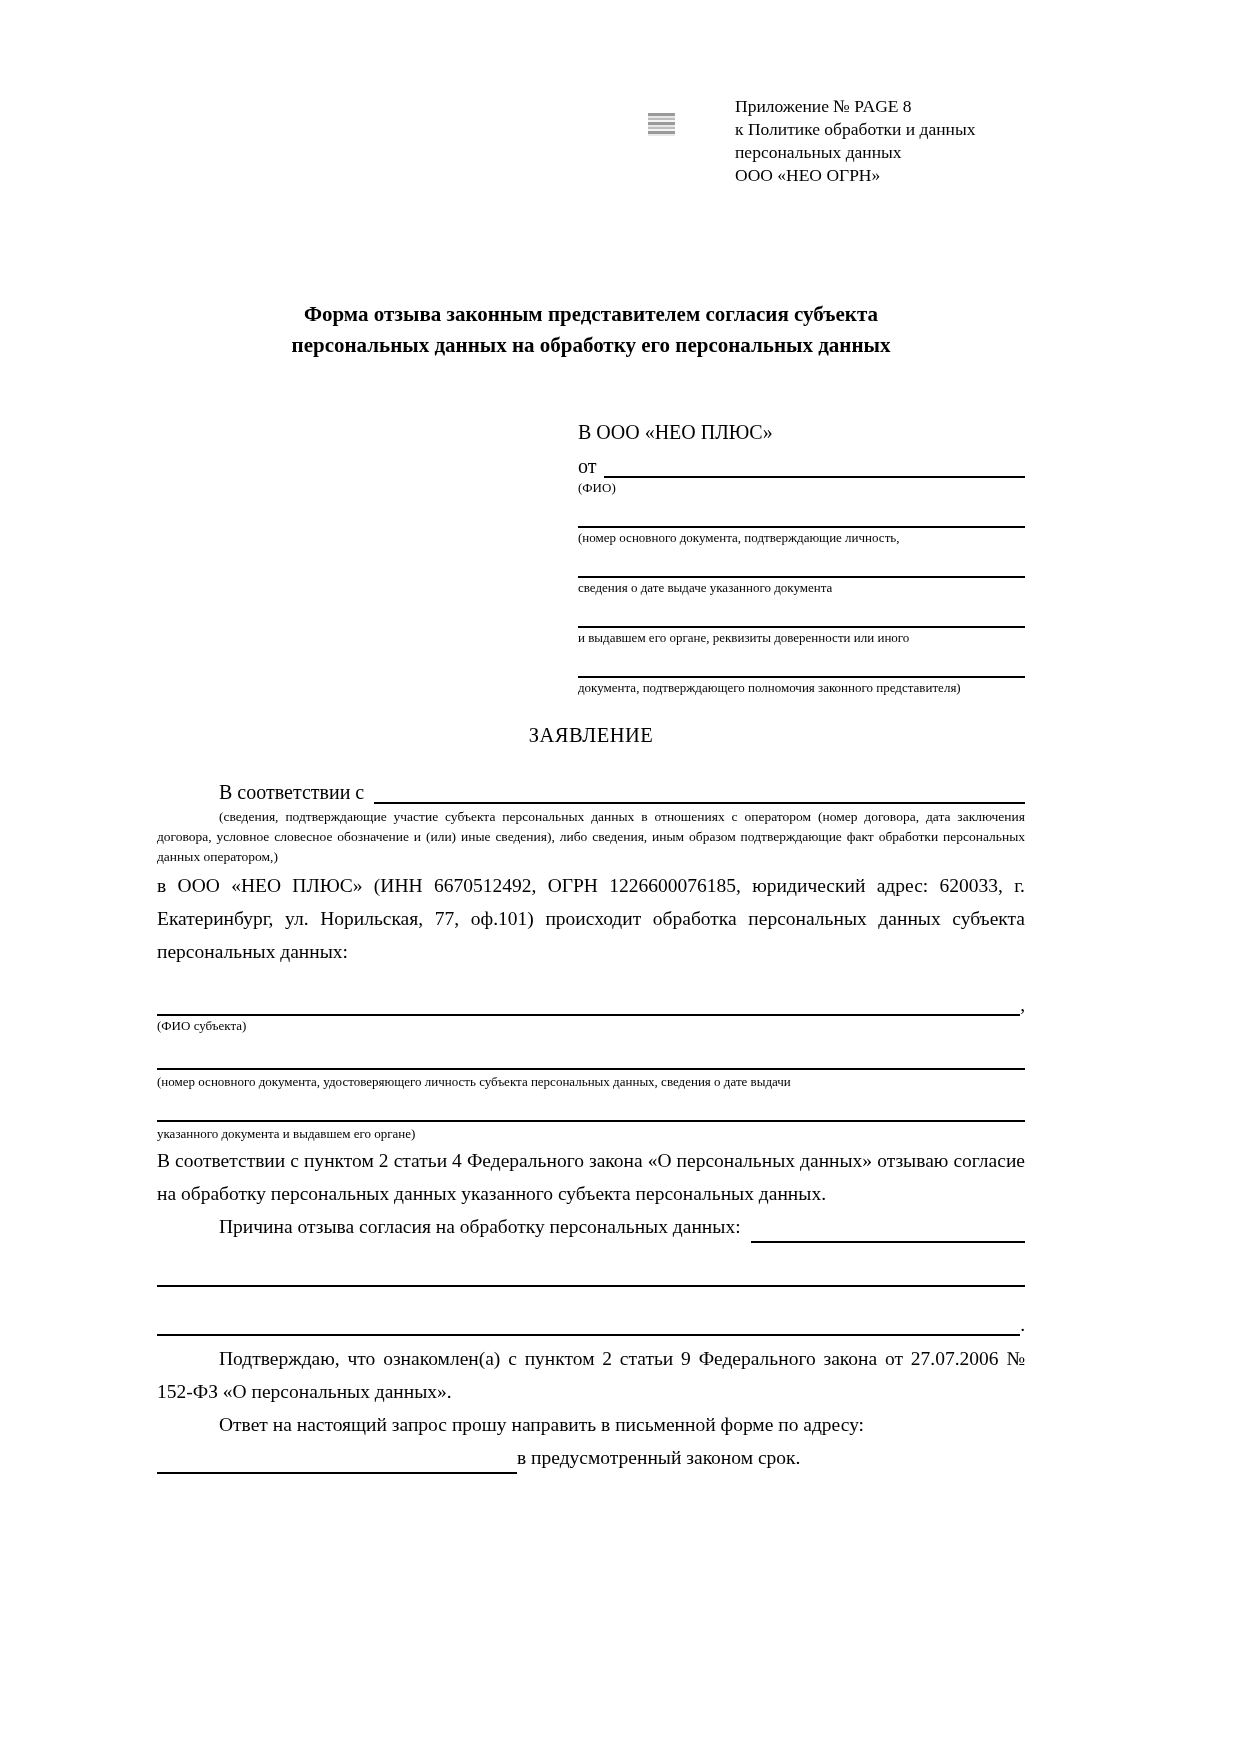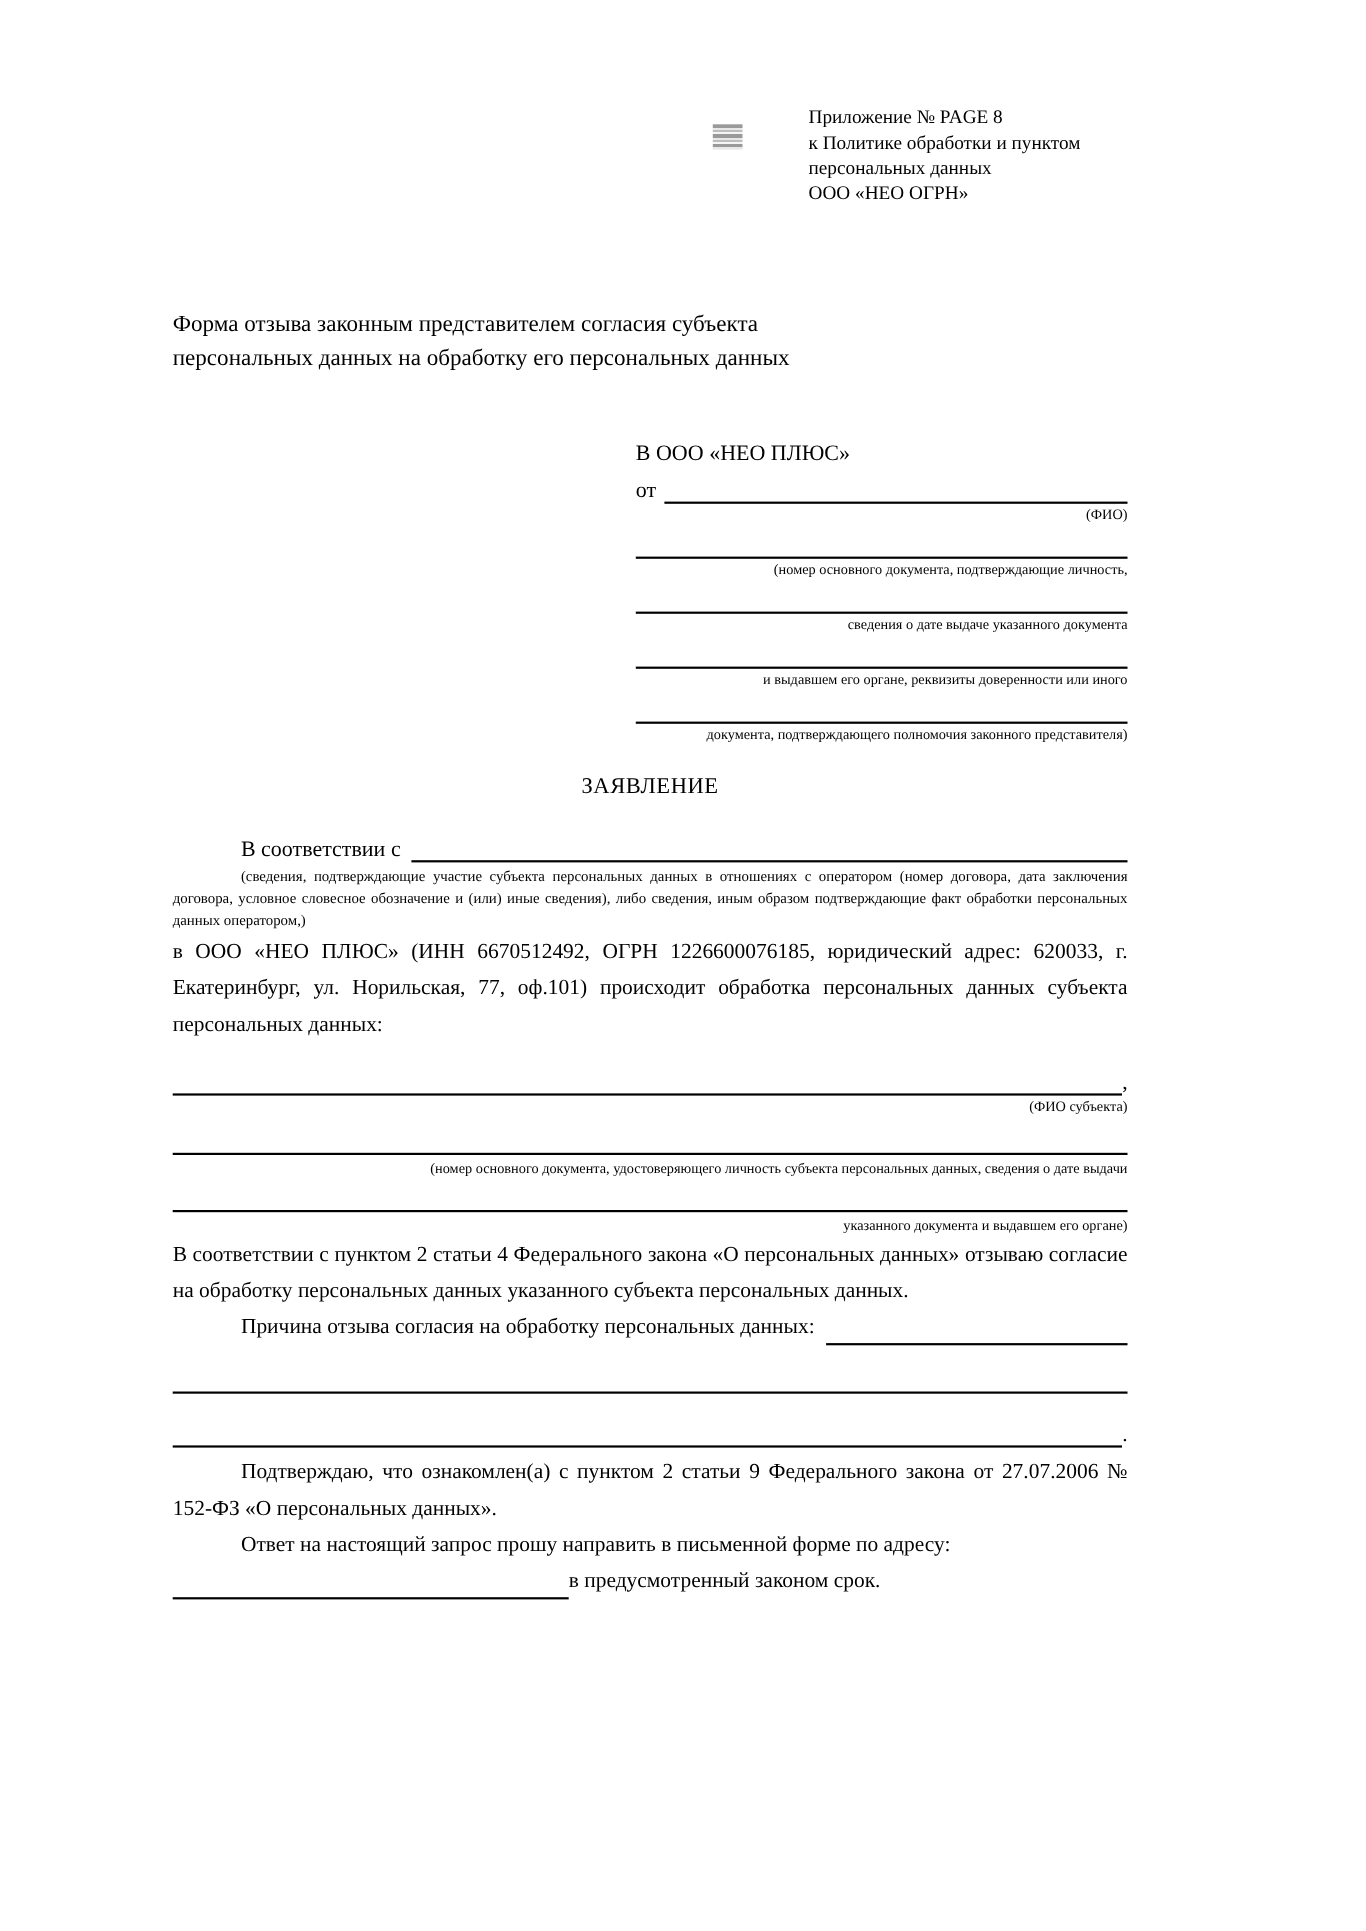--- a/index.html
+++ b/index.html
@@ -13,27 +13,27 @@
   }
   .content{position:absolute;left:157px;right:217px;top:0;}
   
   .header-row{position:relative;margin-top:95px;height:112px;}
   .doc-icon{
     position:absolute;left:491px;top:18px;width:27px;height:23px;
     background:repeating-linear-gradient(to bottom,#9a9a9a 0 3px,#e8e8e8 3px 5px,#bdbdbd 5px 7px,#f5f5f5 7px 9px);
   }
   .header-text{margin-left:578px;font-size:17.5px;line-height:23px;}
   
-  .title{margin-top:72px;text-align:left;font-weight:normal;font-size:21px;line-height:31px;}
+  .title{margin-top:92px;text-align:center;font-weight:bold;font-size:21px;line-height:31px;}
   
   .addr{margin-left:421px;width:447px;margin-top:60px;font-size:20px;}
   .addr-from{display:flex;align-items:flex-end;margin-top:9px;}
   .addr-from .lbl{flex:0 0 auto;padding-right:8px;}
   .fline{flex:1 1 auto;border-bottom:2px solid #000;height:1.15em;}
-  .cap{font-size:13px;text-align:right;line-height:16px;margin-top:2px;}
+  .cap{font-size:13px;text-align:left;line-height:16px;margin-top:2px;}
   .blank{border-bottom:2px solid #000;height:30px;}
   .addr .g{margin-top:0;}
   
   .zayav{margin-top:28px;text-align:center;font-size:20.5px;letter-spacing:.5px;}
   .intro{display:flex;align-items:flex-end;margin-top:32px;font-size:20px;}
   .intro .lbl{flex:0 0 auto;padding-left:62px;padding-right:10px;}
   .fine{font-size:13.5px;line-height:20px;text-align:justify;text-indent:62px;margin-top:3px;}
   .para{font-size:19.5px;line-height:33px;text-align:justify;}
   .para.ind{text-indent:62px;}
   .lrow{display:flex;align-items:flex-end;font-size:19.5px;}
@@ -51,21 +51,21 @@
 </head>
 <body>
 
 <div class="page">
   <div class="content">
 
     <div class="header-row">
       <div class="doc-icon"></div>
       <div class="header-text">
         <div>Приложение №  PAGE 8</div>
-        <div>к Политике обработки и пунктом</div>
+        <div>к Политике обработки и данных</div>
         <div>персональных данных</div>
         <div>ООО «НЕО ОГРН»</div>
       </div>
     </div>
 
     <div class="title">
       <div>Форма отзыва законным представителем согласия субъекта</div>
       <div>персональных данных на обработку его персональных данных</div>
     </div>
 

